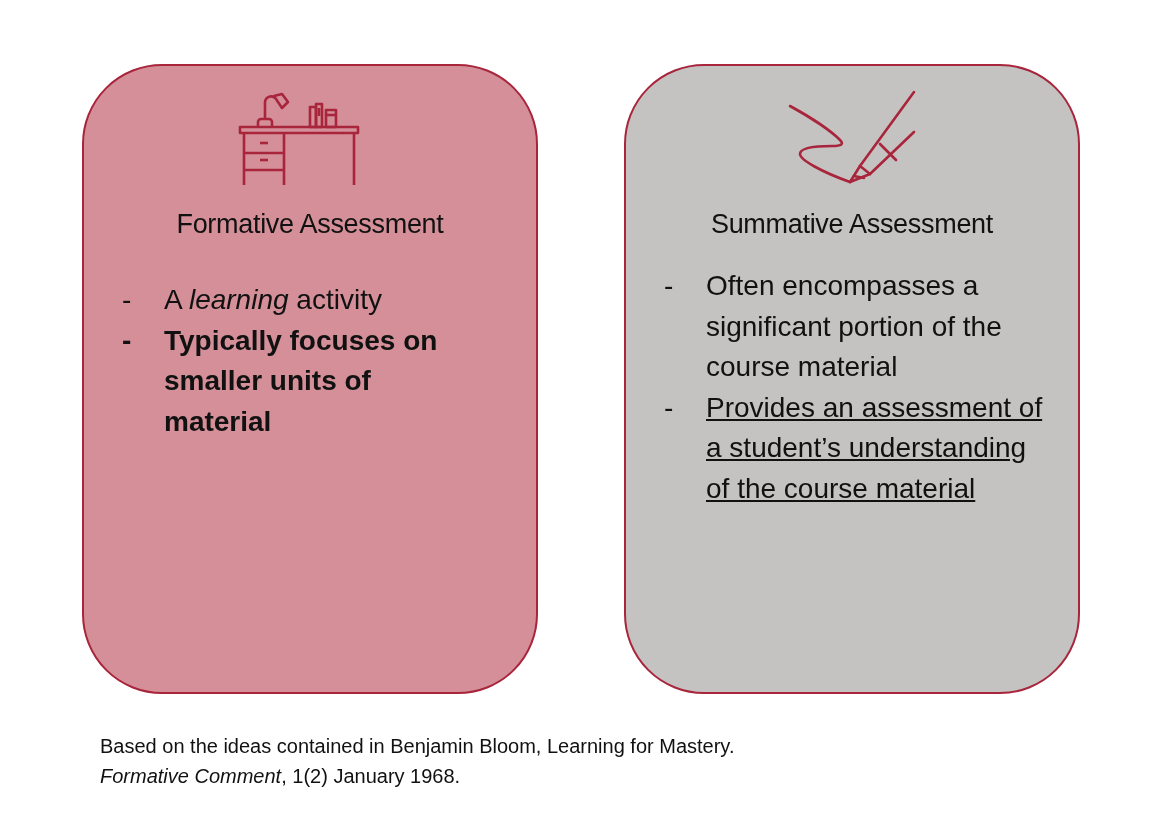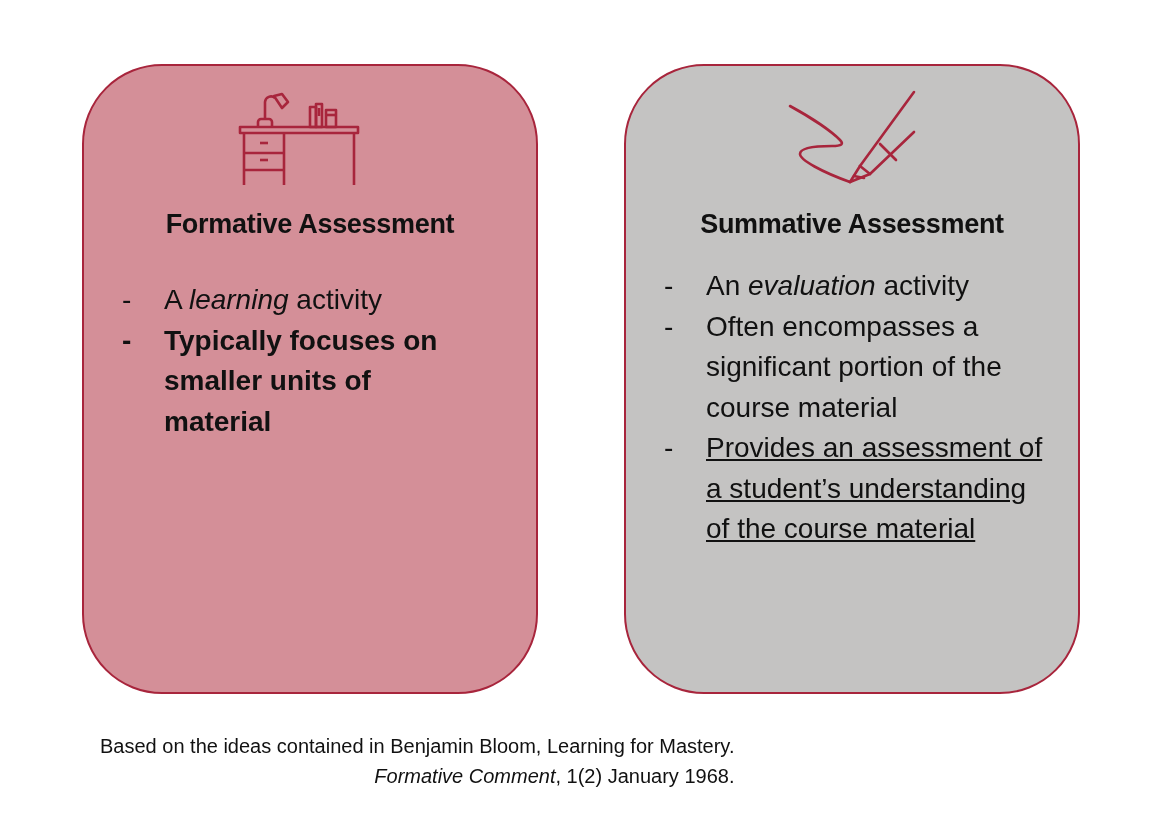--- a/index.html
+++ b/index.html
@@ -4,26 +4,26 @@
 <style>
   html, body { margin:0; padding:0; background:#ffffff; }
   body { width:1158px; height:827px; position:relative; overflow:hidden;
          font-family:"Liberation Sans", "DejaVu Sans", sans-serif; color:#111; }
   .card { position:absolute; top:64px; width:456px; height:630px;
           border:2px solid #a8253c; border-radius:80px; box-sizing:border-box; }
   .card.formative { left:82px; background:#d48f98; }
   .card.summative { left:624px; background:#c4c3c2; }
   .icon { position:absolute; }
   .title { position:absolute; left:0; right:0; text-align:center;
-           font-weight:bold; font-size:27px; letter-spacing:-0.3px; }
+           font-weight:normal; font-size:27px; letter-spacing:-0.3px; }
   ul.bullets { position:absolute; list-style:none; margin:0; padding:0;
                font-size:28px; line-height:40.5px; }
   ul.bullets li { position:relative; padding-left:42px; }
   ul.bullets li::before { content:"-"; position:absolute; left:0; top:0; }
-  .caption { position:absolute; left:100px; top:731px; font-size:20px; line-height:30px;text-align:right; }
+  .caption { position:absolute; left:100px; top:731px; font-size:20px; line-height:30px; }
 </style>
 </head>
 <body>
 
 <div class="card formative">
   <svg class="icon" style="left:154px; top:24px;" width="122" height="96" viewBox="0 0 122 96" fill="none" stroke="#a8253c" stroke-width="2.6" stroke-linejoin="round">
     <rect x="2" y="37" width="118" height="6"></rect>
     <line x1="6" y1="43" x2="6" y2="95"></line>
     <line x1="46" y1="43" x2="46" y2="95"></line>
     <line x1="6" y1="63" x2="46" y2="63"></line>
@@ -55,21 +55,20 @@
     <path d="M68 94 L78 78 L132 4"></path>
     <path d="M68 94 L88 86 L132 44"></path>
     <line x1="78" y1="78" x2="88" y2="86"></line>
     <line x1="98" y1="56" x2="114" y2="72"></line>
     <line x1="72" y1="88" x2="82" y2="90"></line>
   </svg>
 
   <div class="title" style="top:143px;">Summative Assessment</div>
 
   <ul class="bullets" style="left:38px; top:200px; width:380px;">
-    <li><span>An </span><i>evaluation</i><span> activity</span></li>
     <li style="width:300px;"><span>Often encompasses a significant portion of the course material</span></li>
     <li style="width:340px;text-decoration:underline;"><span>Provides an assessment of a student’s understanding of the course material</span></li>
   </ul>
 </div>
 
 <div class="caption">
   <div>Based on the ideas contained in Benjamin Bloom, Learning for Mastery.</div>
   <div><i>Formative Comment</i><span>, 1(2) January 1968.</span></div>
 </div>
 

